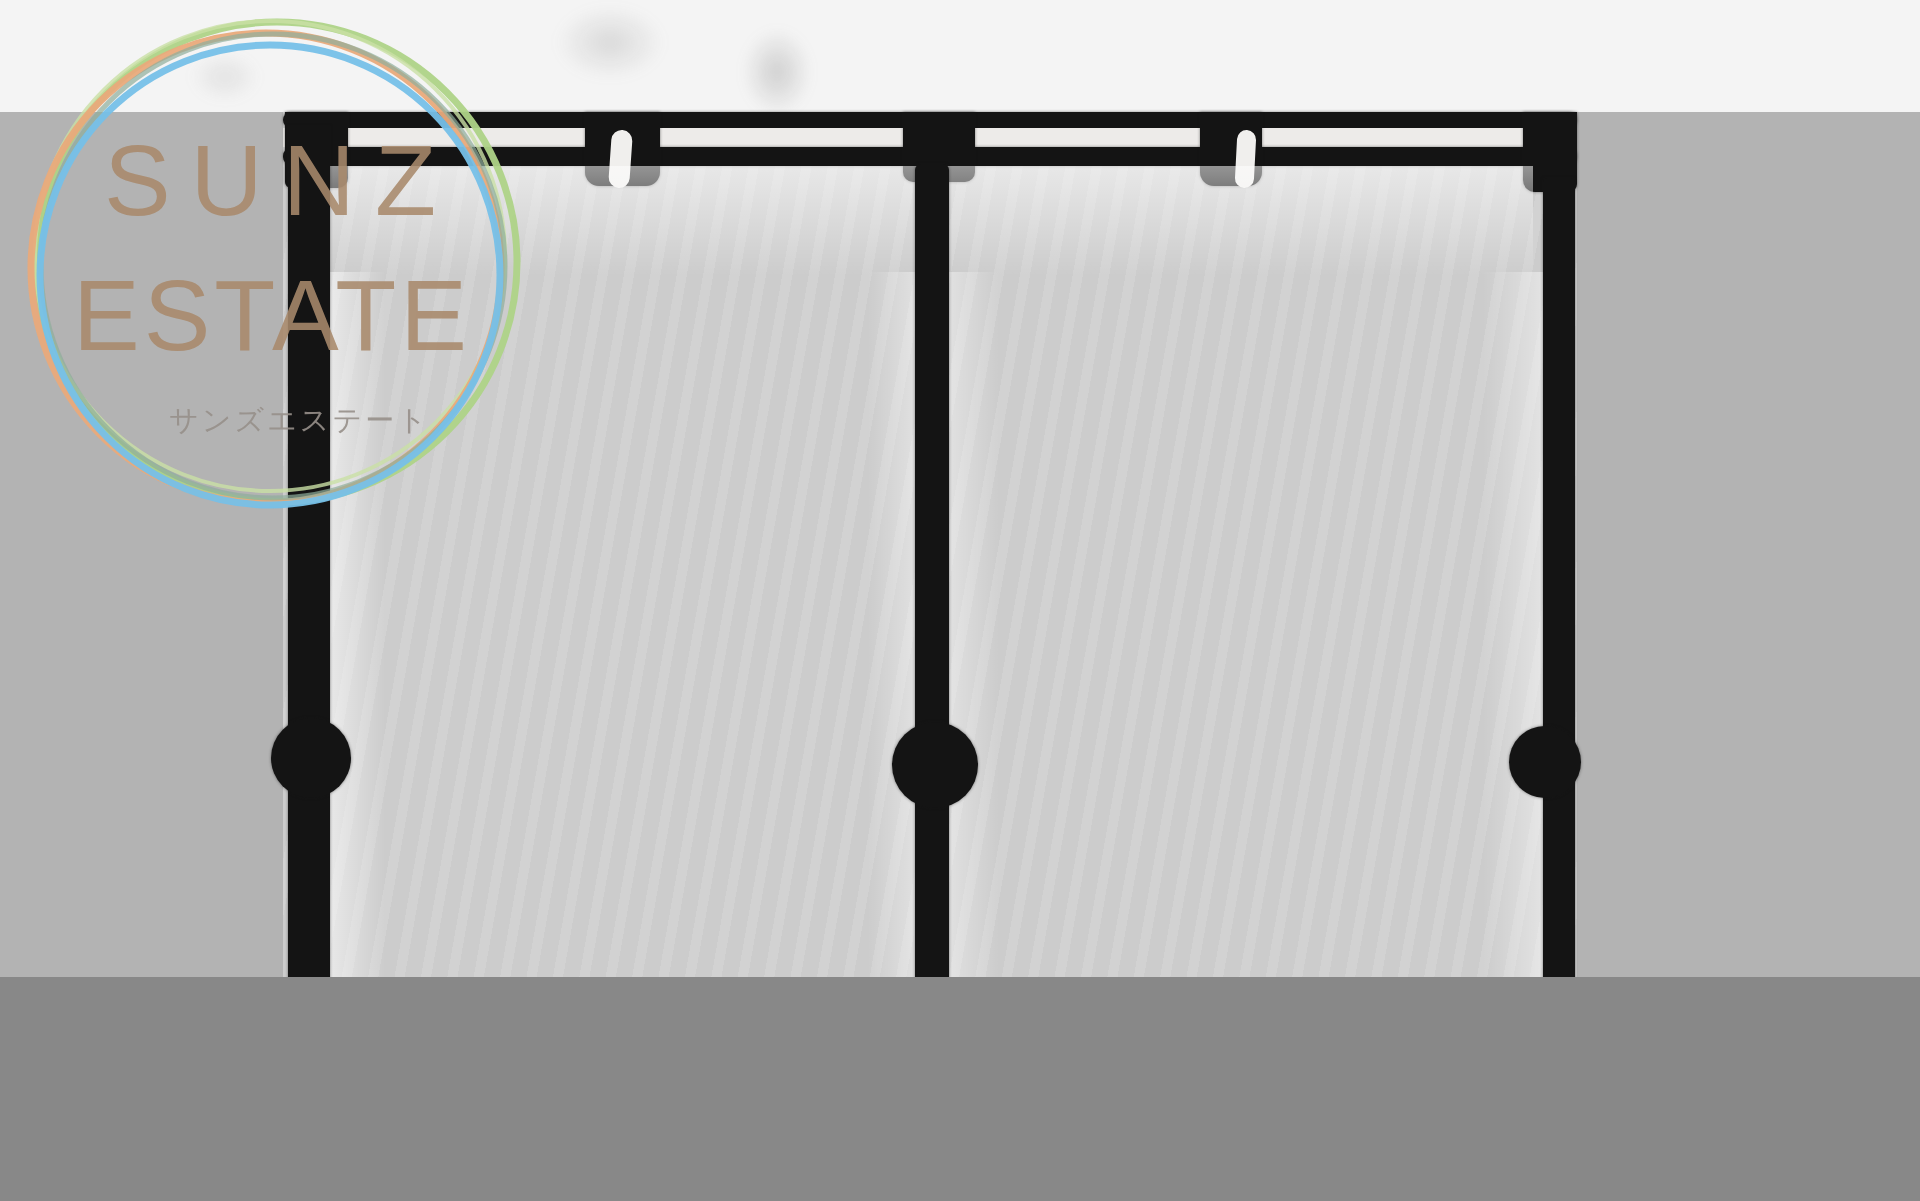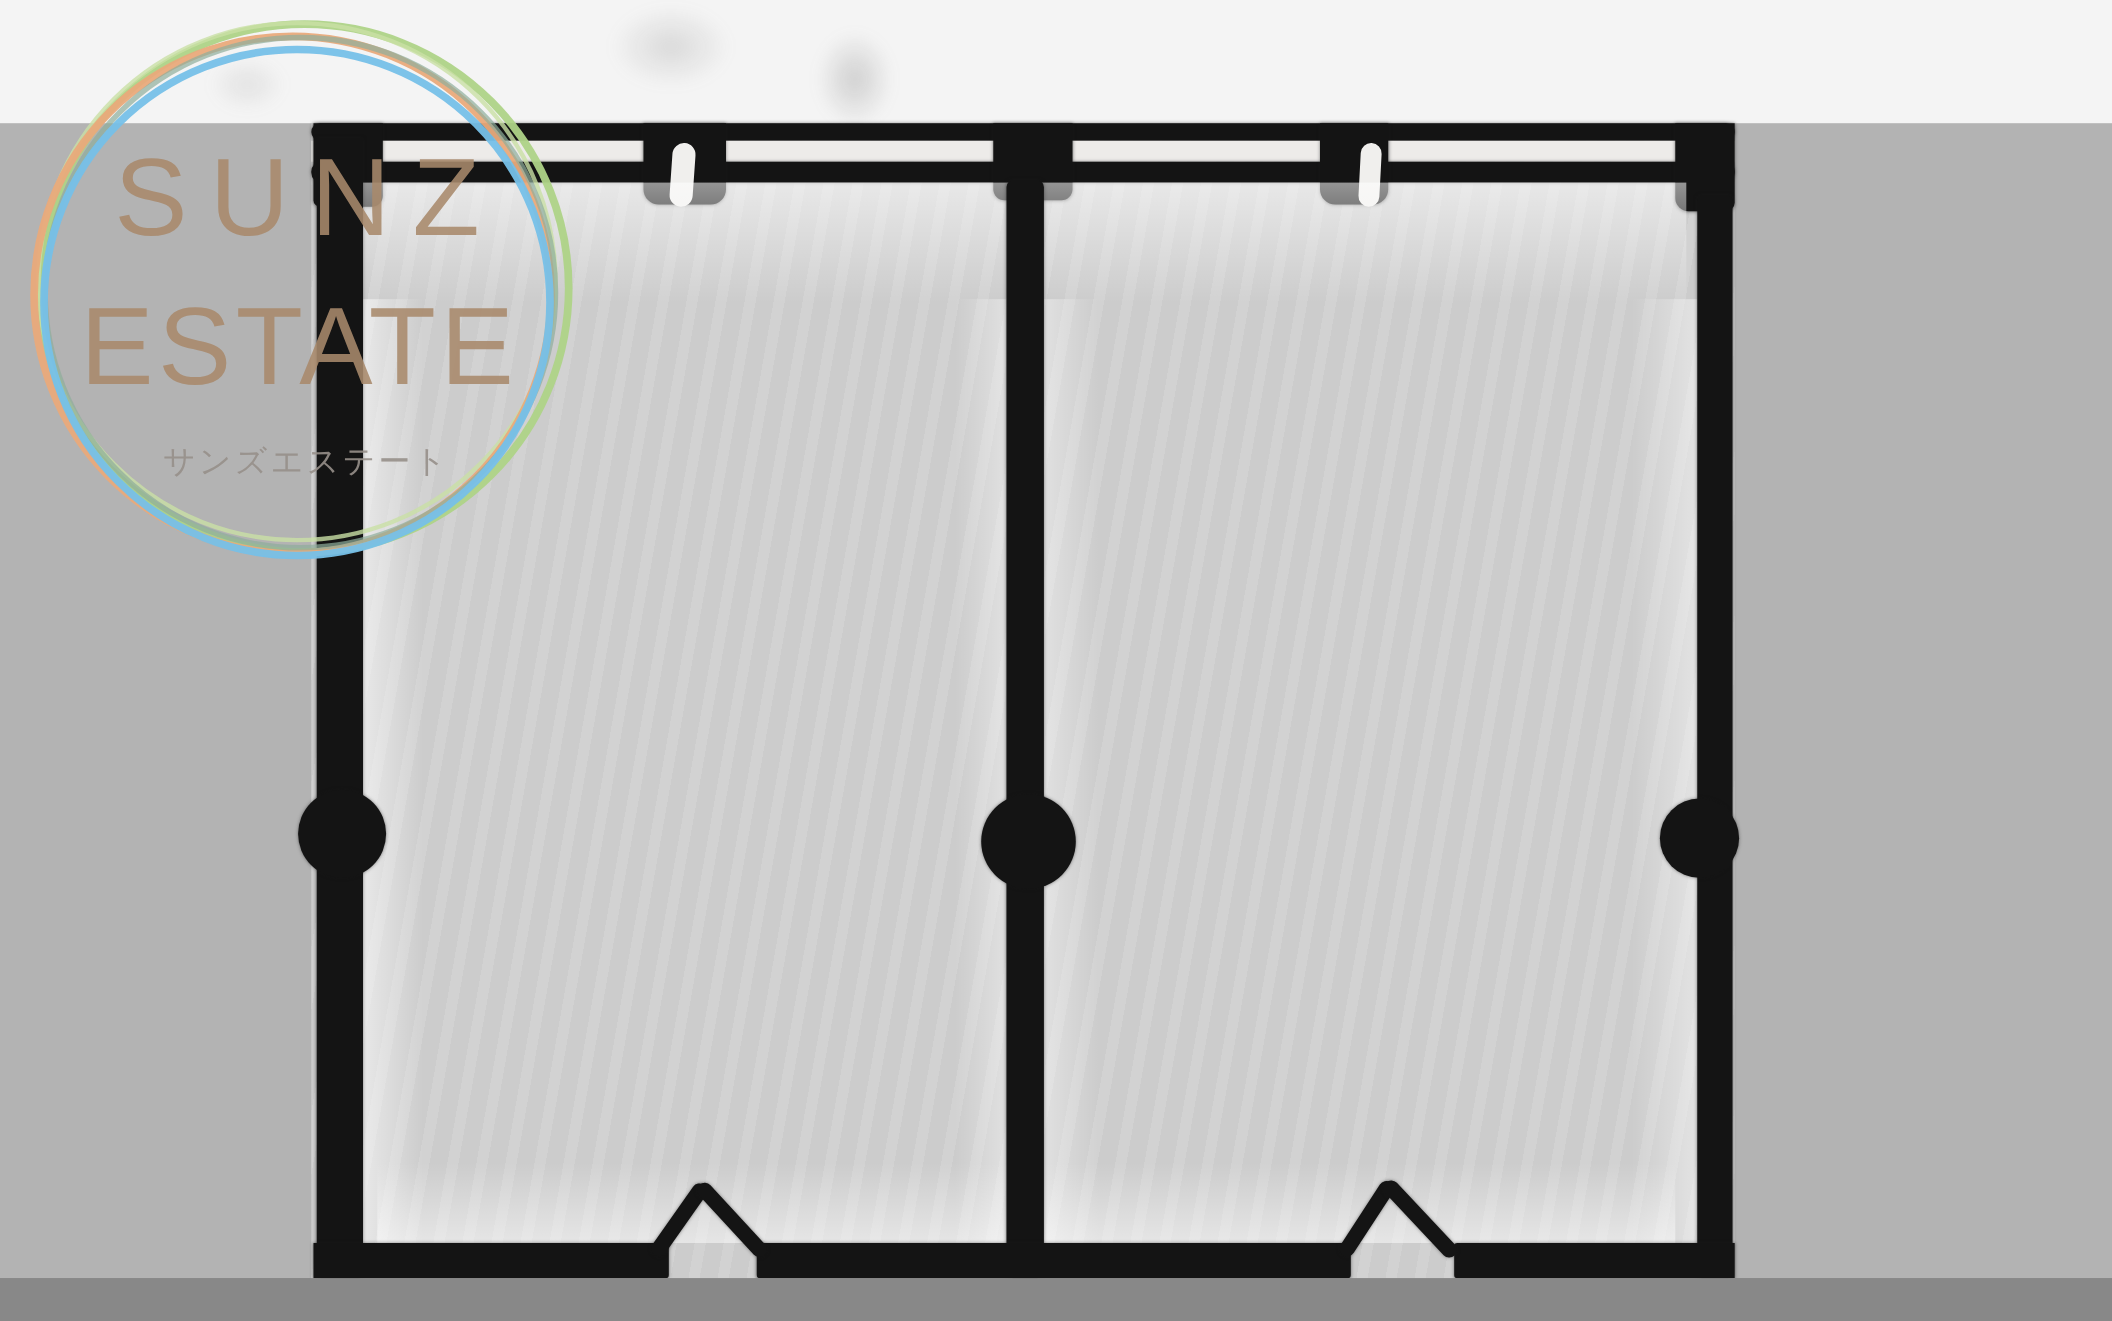--- a/index.html
+++ b/index.html
@@ -1,17 +1,17 @@
 <!DOCTYPE html>
 <html><head>
 <meta charset="utf-8">
 <style>
   html,body{margin:0;padding:0;background:#888;}
   .stage{
-    position:relative;width:1920px;height:1162px;overflow:hidden;
+    position:relative;width:1920px;height:977px;overflow:hidden;
     font-family:"Liberation Sans",sans-serif;
     background:#b3b3b3;
   }
   
   .top-strip{position:absolute;left:0;top:0;width:1920px;height:112px;}
   .smudge{position:absolute;border-radius:50%;filter:blur(6px);}
   .smudge.s1{left:555px;top:5px;width:110px;height:75px;background:radial-gradient(ellipse,rgba(115,115,115,.20),transparent 70%);}
   .smudge.s2{left:742px;top:28px;width:70px;height:88px;background:radial-gradient(ellipse,rgba(105,105,105,.26),transparent 70%);}
   .smudge.s3{left:190px;top:52px;width:70px;height:50px;background:radial-gradient(ellipse,rgba(120,120,120,.14),transparent 70%);}
   
@@ -60,21 +60,21 @@
   .halo-cwR   {left:666px;top:160px;width:50px;height:860px;background:linear-gradient(to left,transparent,rgba(255,255,255,.4));}
   .halo-bottom{left:60px;top:945px;width:1180px;height:73px;background:linear-gradient(transparent,rgba(255,255,255,.5));}
   .halo-below {left:0;top:1052px;width:1294px;height:37px;background:linear-gradient(rgba(255,255,255,.55),transparent);}
   
   .logo{position:absolute;left:0;top:0;width:560px;height:560px;pointer-events:none;}
   .logo svg{position:absolute;left:0;top:0;}
   .logo-t1{position:absolute;left:0;top:130px;width:540px;text-align:center;
            font-size:100px;letter-spacing:20px;text-indent:20px;line-height:1;opacity:.88;}
   .logo-t2{position:absolute;left:0;top:265px;width:540px;text-align:center;
            font-size:100px;letter-spacing:4px;text-indent:4px;line-height:1;opacity:.88;}
-  .logo-sub{position:absolute;left:7px;top:406px;width:540px;text-align:center;
+  .logo-sub{position:absolute;left:28px;top:406px;width:540px;text-align:center;
            font-size:29px;letter-spacing:3px;text-indent:3px;line-height:1;opacity:.9;}
 </style>
 </head>
 <body>
 
 <div class="stage">
 
   <div class="top-strip" style="background-color: rgb(244, 244, 244);">
     <div class="smudge s1"></div>
     <div class="smudge s2"></div>

